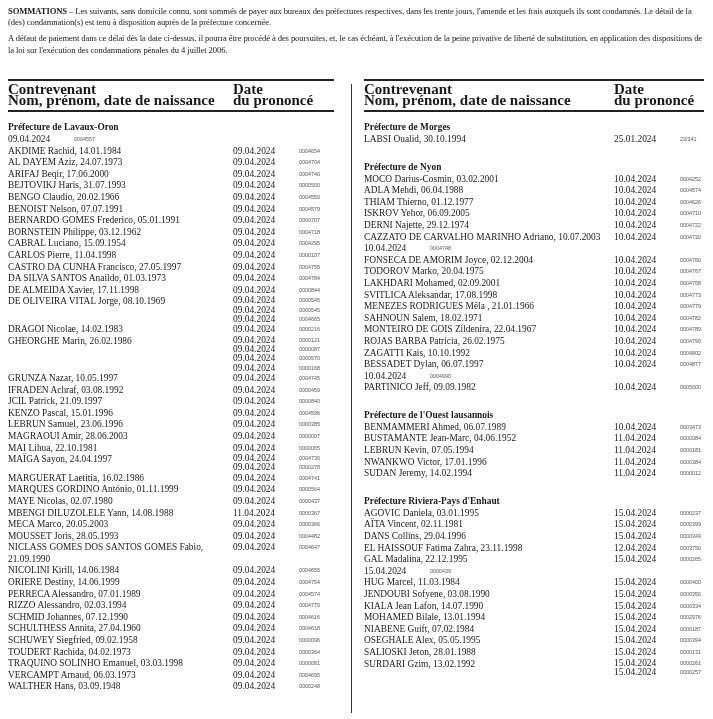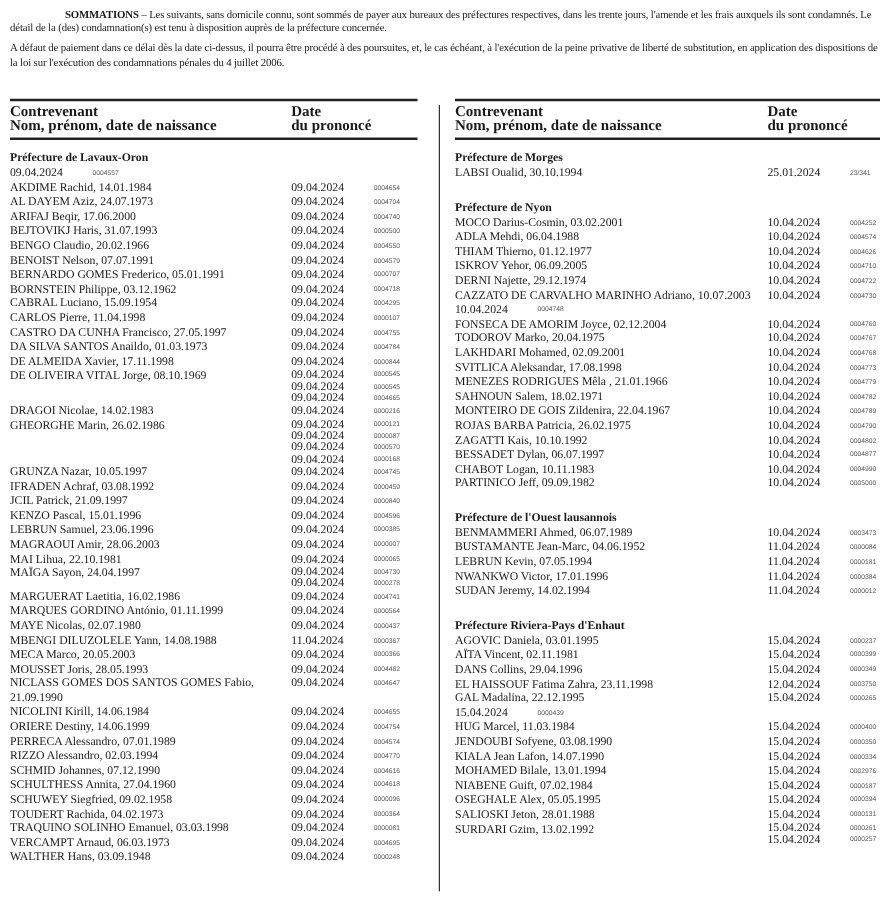--- a/index.html
+++ b/index.html
@@ -1,26 +1,26 @@
 <!DOCTYPE html>
 <html><head>
 <meta charset="utf-8">
 <style>
   * { box-sizing: border-box; margin: 0; padding: 0; }
   html, body { width: 713px; height: 719px; background: #ffffff; overflow: hidden; }
   body { font-family: "Liberation Serif", "DejaVu Serif", serif; color: #1a1a1a; position: relative; }
   .intro { position: absolute; left: 8px; top: 6px; width: 700px; font-size: 8.6px; line-height: 11.2px; letter-spacing: -0.1px; }
   .intro p { margin-bottom: 5px; }
-  .intro b { font-weight: bold; margin-left: 44px; }
+  .intro b { font-weight: bold; }
   .col { position: absolute; top: 79px; }
   .col.left { left: 8px; width: 326px; }
   .col.right { left: 364px; width: 340px; }
   .vrule { position: absolute; left: 351px; top: 84px; width: 1px; height: 629px; background: #333; }
   .rule-top { height: 2px; background: #222; margin-bottom: 3px; }
-  .hdr { display: flex; font-weight: bold; font-size: 12px; line-height: 10.5px; height: 24px; }
+  .hdr { display: flex; font-weight: bold; font-size: 15px; line-height: 10.5px; height: 24px; }
   .hdr .h1 { flex: 0 0 225px; }
   .col.right .hdr .h1 { flex: 0 0 250px; }
   .rule-bot { height: 2px; background: #222; margin-top: 2px; margin-bottom: 9px; }
   .section-title { font-weight: bold; font-size: 9.4px; line-height: 12px; height: 13px; }
   .section { margin-bottom: 15px; }
   .entry { display: flex; font-size: 9.4px; line-height: 11.6px; }
   .entry .name { flex: 0 0 225px; }
   .col.right .entry .name { flex: 0 0 250px; }
   .entry .dates { flex: 1; }
   .dline { display: flex; height: 11.6px; }
@@ -643,21 +643,20 @@
         <div class="entry">
           <div class="name">BESSADET Dylan, 06.07.1997</div>
           <div class="dates">
             <div class="dline">
               <span class="date">10.04.2024</span>
               <span class="ref">0004877</span>
             </div>
           </div>
         </div>
         <div class="entry">
-          <div class="name">CHABOT Logan, 10.11.1983</div>
           <div class="dates">
             <div class="dline">
               <span class="date">10.04.2024</span>
               <span class="ref">0004990</span>
             </div>
           </div>
         </div>
         <div class="entry">
           <div class="name">PARTINICO Jeff, 09.09.1982</div>
           <div class="dates">

